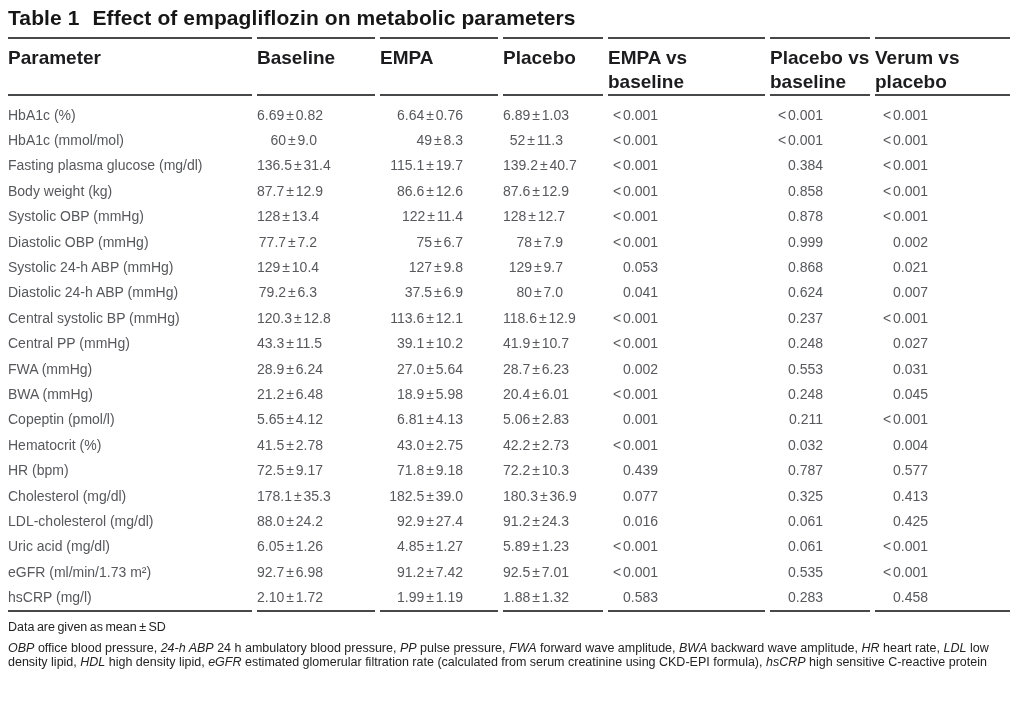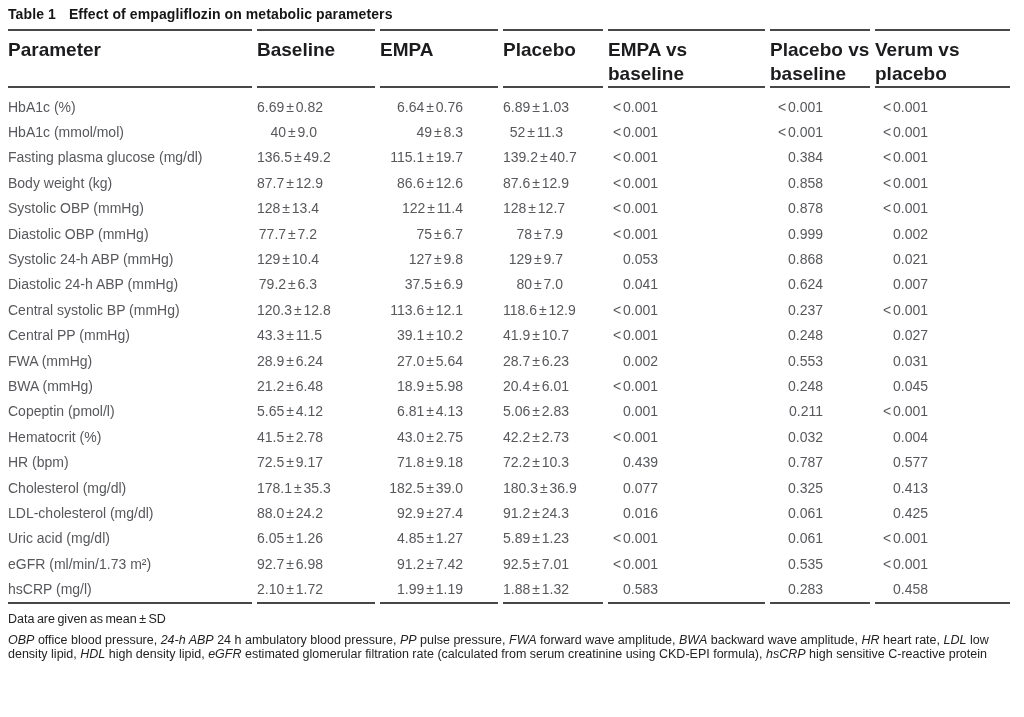--- a/index.html
+++ b/index.html
@@ -11,21 +11,21 @@
   .page {
     position: relative;
     width: 1024px;
     height: 717px;
     background: #ffffff;
     overflow: hidden;
   }
   .title {
     margin: 0;
     padding: 6px 0 0 8px;
-    font-size: 14px;
+    font-size: 21px;
     font-weight: bold;
     color: #161617;
     letter-spacing: 0.1px;
   }
   .title .title-label { margin-right: 13px; }
 
   table.datatable {
     border-collapse: separate;
     border-spacing: 5px 0;
     table-layout: fixed;
@@ -114,30 +114,30 @@
           <td>HbA1c (%)</td>
           <td class="num">6.69 ± 0.82</td>
           <td class="num">6.64 ± 0.76</td>
           <td class="num">6.89 ± 1.03</td>
           <td class="num">&lt; 0.001</td>
           <td class="num">&lt; 0.001</td>
           <td class="num">&lt; 0.001</td>
         </tr>
         <tr>
           <td>HbA1c (mmol/mol)</td>
-          <td class="num">40 ± 9.0</td>
+          <td class="num">60 ± 9.0</td>
           <td class="num">49 ± 8.3</td>
           <td class="num">52 ± 11.3</td>
           <td class="num">&lt; 0.001</td>
           <td class="num">&lt; 0.001</td>
           <td class="num">&lt; 0.001</td>
         </tr>
         <tr>
           <td>Fasting plasma glucose (mg/dl)</td>
-          <td class="num">136.5 ± 49.2</td>
+          <td class="num">136.5 ± 31.4</td>
           <td class="num">115.1 ± 19.7</td>
           <td class="num">139.2 ± 40.7</td>
           <td class="num">&lt; 0.001</td>
           <td class="num">0.384</td>
           <td class="num">&lt; 0.001</td>
         </tr>
         <tr>
           <td>Body weight (kg)</td>
           <td class="num">87.7 ± 12.9</td>
           <td class="num">86.6 ± 12.6</td>

